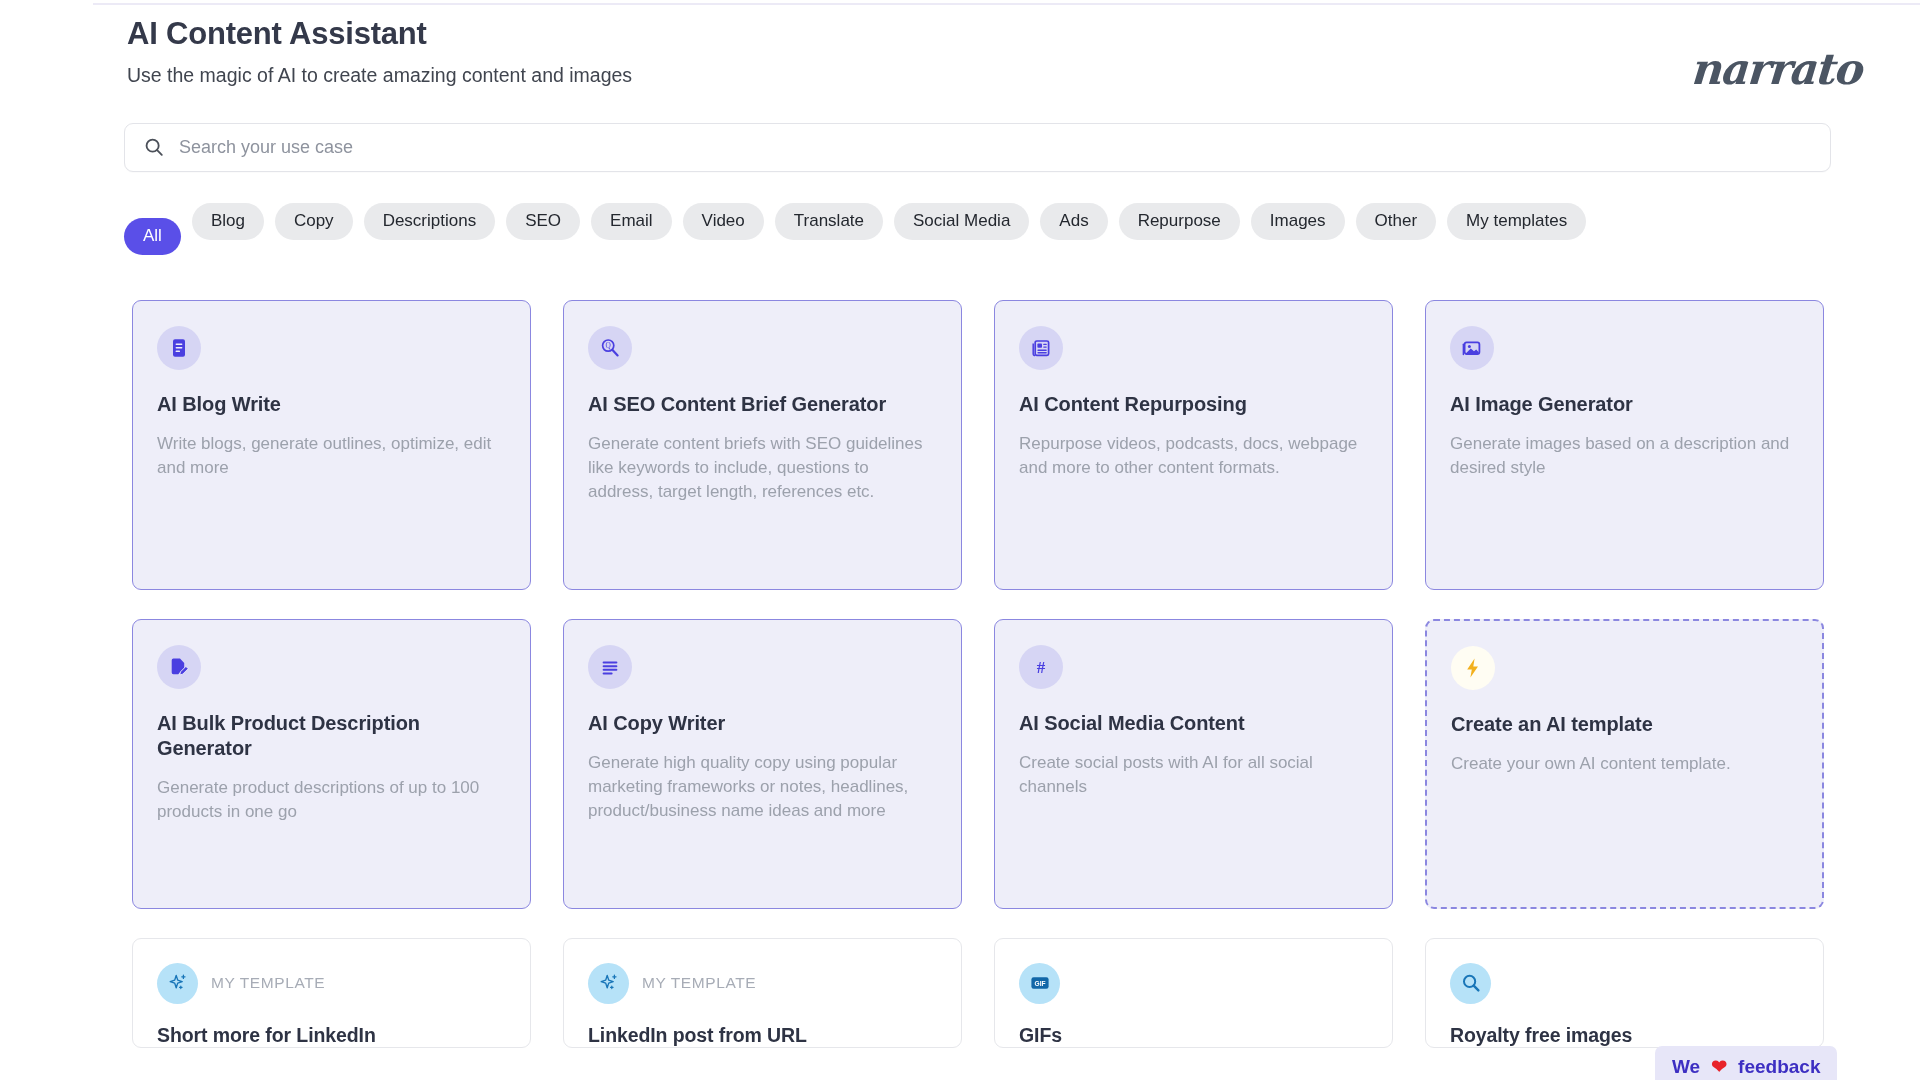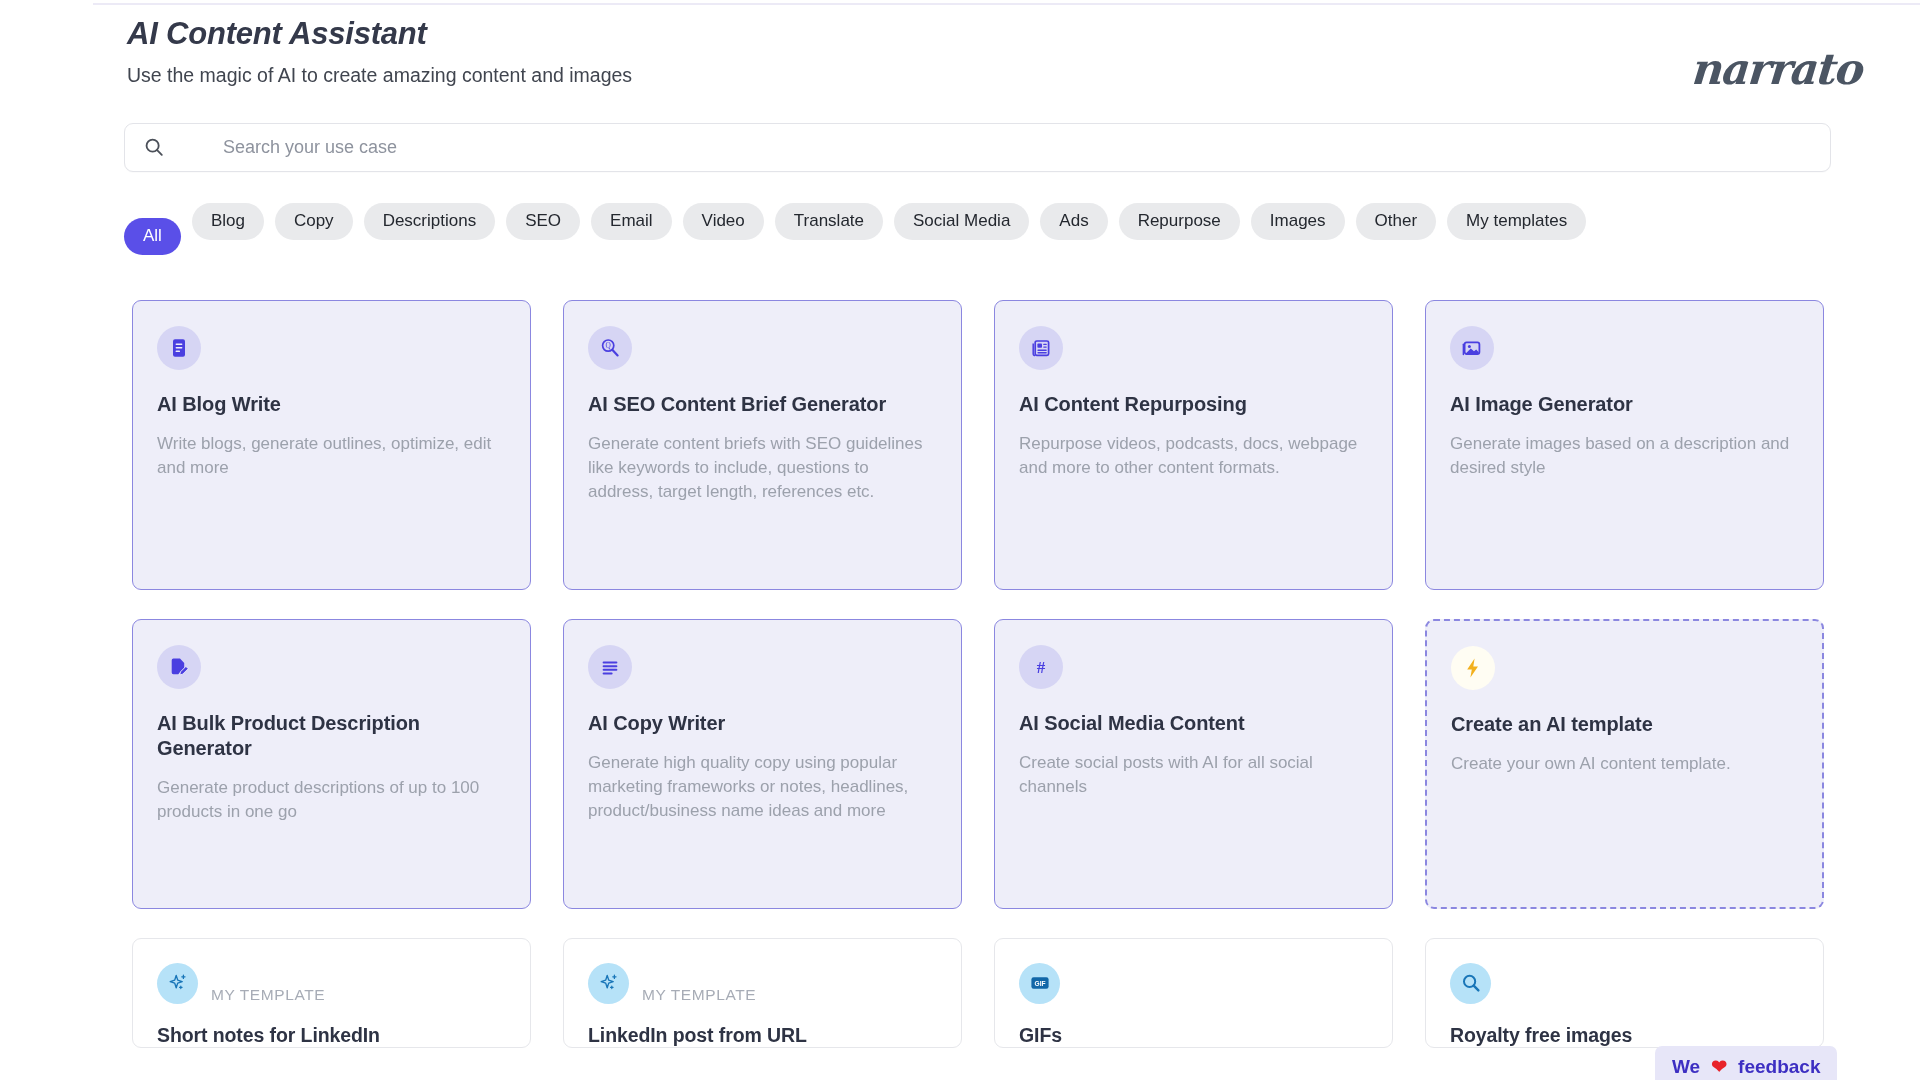--- a/index.html
+++ b/index.html
@@ -15,40 +15,39 @@
     position:absolute; left:93px; top:3px; width:1827px; height:2px;
     background:#eceaf6;
   }
 
   .content { position:absolute; left:0; top:0; width:1920px; }
 
   
   .header { padding: 14px 0 0 127px; position:relative; }
   .page-title {
     font-size: 31px; font-weight: 700; color: #34394a;
-    letter-spacing: -0.2px; line-height: 1.3; font-style: italic;
+    letter-spacing: -0.2px; line-height: 1.3;
   }
   .page-subtitle {
     font-size: 19.5px; color: #40454f; margin-top: 8px; line-height:1.35;
   }
   .brand-logo {
     position:absolute; right: 57px; top: 44px;
     font-family: "DejaVu Serif", serif;
     font-style: italic; font-weight: 700;
     font-size: 43px; color: #4b5563; letter-spacing: -1.5px;
     transform: skewX(-6deg);
   }
 
   
   .search-wrap {
     margin: 34px 0 0 124px; width: 1707px; height: 49px;
     border: 1px solid #e3e4e9; border-radius: 9px; background:#fff;
     display:flex; align-items:center; padding: 0 18px;
     box-shadow: 0 1px 1px rgba(16,24,40,0.02);
-    gap: 44px;
   }
   .search-icon { width:22px; height:22px; flex:0 0 auto; color:#4b5059; margin-right:14px; display:flex; }
   .search-input {
     flex:1; border:none; outline:none; background:transparent;
     font-family:"Liberation Sans", sans-serif; font-size:18px; color:#2b303b;
   }
   .search-input::placeholder { color:#8e939e; }
 
   
   .chips { display:flex; gap:11px; margin: 31px 0 0 124px; width: 1720px; flex-wrap:nowrap; }
@@ -91,21 +90,21 @@
   .grid3 {
     margin: 29px 0 0 132px; width: 1690px;
     display:grid; grid-template-columns: repeat(4, 399px);
     column-gap: 32px;
   }
   .card-lite {
     background:#ffffff; border:1px solid #e6e7eb; border-radius: 9px;
     padding: 24px 24px 0 24px; height: 110px; position:relative; cursor:pointer;
     overflow:hidden;
   }
-  .lite-head { display:flex; align-items:flex-end; gap:13px; margin-bottom: 20px; }
+  .lite-head { display:flex; align-items:center; gap:13px; margin-bottom: 20px; }
   .lite-icon {
     width: 41px; height: 41px; border-radius: 50%;
     background:#b6e2f8; display:flex; align-items:center; justify-content:center;
     color:#1976b8; flex:0 0 auto;
   }
   .lite-tag { font-size: 15.5px; color:#a7acb6; letter-spacing: 0.6px; }
   .lite-title { font-size: 19.5px; font-weight:700; color:#2e3344; letter-spacing:-0.1px; }
 
   
   .feedback {
@@ -284,21 +283,21 @@
           <div class="lite-head">
             <div class="lite-icon">
               <svg width="24" height="24" viewBox="0 0 24 24">
                 <path d="M10.2 4.4 L11.7 9.1 L16.2 10.6 L11.7 12.1 L10.2 16.8 L8.7 12.1 L4.2 10.6 L8.7 9.1 Z" fill="none" stroke="#1976b8" stroke-width="1.4" stroke-linejoin="round"></path>
                 <path d="M17.4 4.2 v3.2 M15.8 5.8 h3.2" stroke="#1976b8" stroke-width="1.3" stroke-linecap="round"></path>
                 <path d="M14.8 15 v2.6 M13.5 16.3 h2.6" stroke="#1976b8" stroke-width="1.2" stroke-linecap="round"></path>
               </svg>
             </div>
             <span class="lite-tag">MY TEMPLATE</span>
           </div>
-          <div class="lite-title">Short notes for LinkedIn</div>
+          <div class="lite-title">Short more for LinkedIn</div>
         </div>
         <div class="card-lite">
           <div class="lite-head">
             <div class="lite-icon">
               <svg width="24" height="24" viewBox="0 0 24 24">
                 <path d="M10.2 4.4 L11.7 9.1 L16.2 10.6 L11.7 12.1 L10.2 16.8 L8.7 12.1 L4.2 10.6 L8.7 9.1 Z" fill="none" stroke="#1976b8" stroke-width="1.4" stroke-linejoin="round"></path>
                 <path d="M17.4 4.2 v3.2 M15.8 5.8 h3.2" stroke="#1976b8" stroke-width="1.3" stroke-linecap="round"></path>
                 <path d="M14.8 15 v2.6 M13.5 16.3 h2.6" stroke="#1976b8" stroke-width="1.2" stroke-linecap="round"></path>
               </svg>
             </div>

